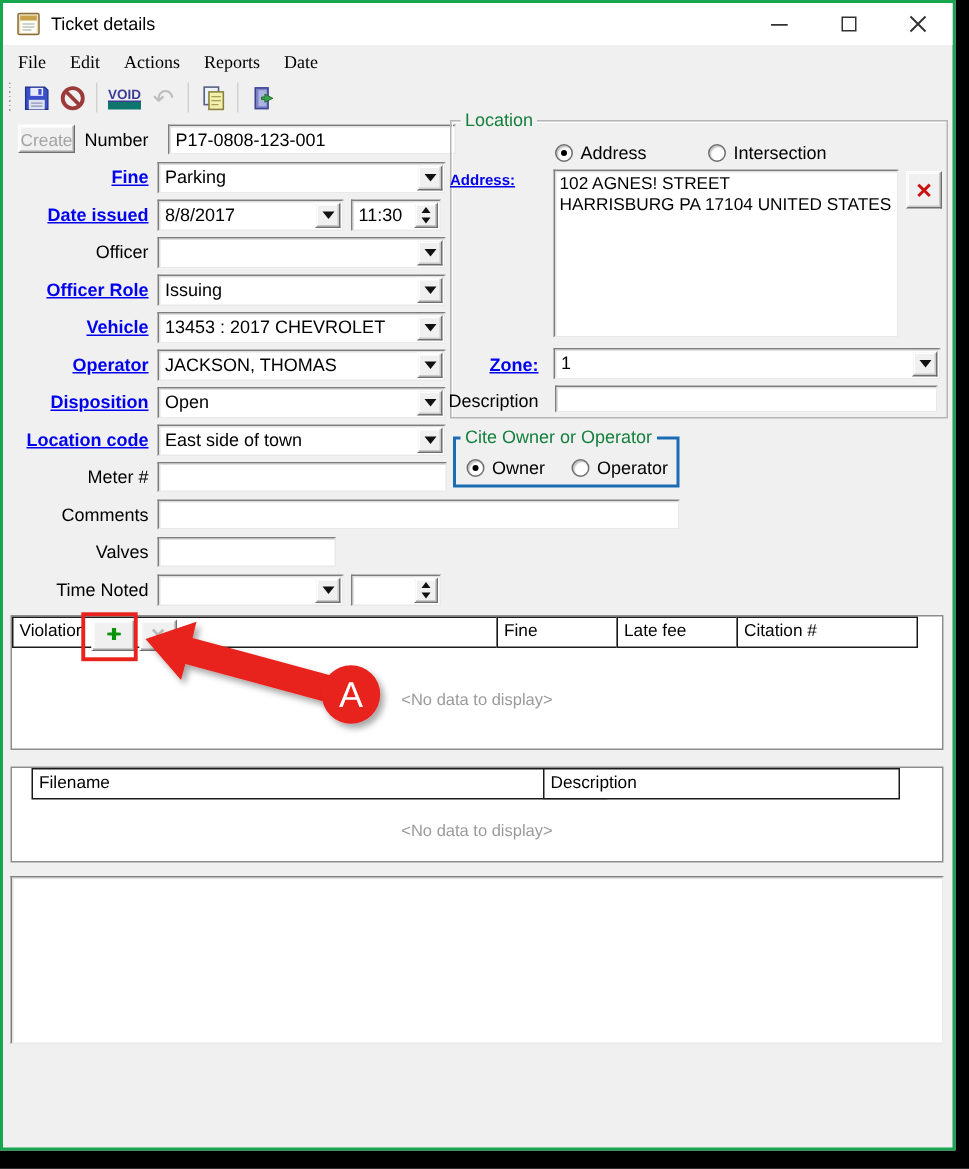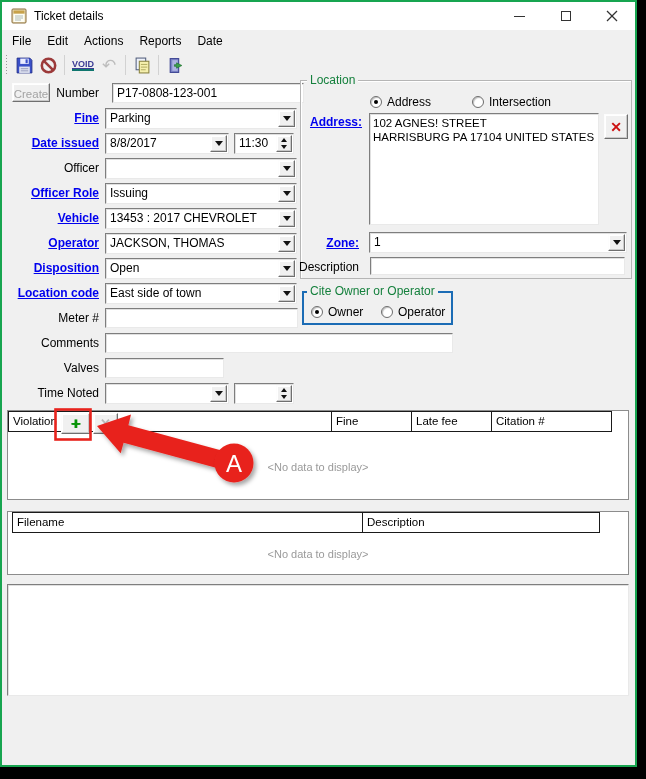--- a/index.html
+++ b/index.html
@@ -9,30 +9,30 @@
 
   
   .titlebar { position:absolute; left:0; top:0; width:633px; height:28px; background:#fff; }
   .title-text { position:absolute; left:32px; top:7px; font-size:12px; color:#000; }
   .wc { position:absolute; top:0; width:45px; height:28px; display:flex; align-items:center; justify-content:center; }
   .wc-min-glyph { width:11px; height:1px; background:#333; border-bottom:1px solid #333; }
   .wc-max-glyph { width:10px; height:10px; border:1px solid #333; }
 
   
   .menubar { position:absolute; left:2px; top:30px; height:18px; display:flex; }
-  .menu-item { font-size:12px; color:#000; padding:2px 8px; }
+  .menu-item { font-size:12px; color:#000; padding:2px 8px;font-family:Liberation Serif, serif; }
 
   
   .toolbar { position:absolute; left:2px; top:50px; height:26px; display:flex; align-items:center; }
   .grip { width:4px; height:20px; margin:0 3px 0 1px;
           background:repeating-linear-gradient(to bottom,#9a9a9a 0 1px,transparent 1px 3px);
           background-size:1px 100%; background-repeat:repeat-y; background-position:1px 0; }
   .tbtn { width:24px; height:22px; display:flex; align-items:center; justify-content:center; }
   .tsep { width:1px; height:20px; background:#d2d2d2; margin:0 4px; }
-  .void-txt { font-size:9px; font-weight:bold; color:#3c3c96; text-decoration:underline; border-bottom:2px solid #0f766e; line-height:10px; }
+  .void-txt { font-size:9px; font-weight:bold; color:#3c3c96; text-decoration:underline; border-bottom:5px solid #0f766e; line-height:10px; }
   .undo-glyph { font-size:17px; color:#bdbdbd; }
 
   
   .sunken { background:#fff; border:1px solid; border-color:#7e7e7e #e9e9e9 #e9e9e9 #7e7e7e; box-shadow:inset 1px 1px 0 rgba(0,0,0,0.12); }
   .raised { background:#f0f0f0; border:1px solid; border-color:#fdfdfd #6f6f6f #6f6f6f #fdfdfd; box-shadow:inset -1px -1px 0 #c9c9c9, inset 1px 1px 0 #fff; }
   .val { display:block; font-size:12px; line-height:18px; padding-left:4px; white-space:nowrap; overflow:hidden; color:#000; }
   .field-input { position:absolute; border:none; outline:none; font:12px "Liberation Sans",sans-serif; width:100%; height:100%; padding-left:4px; background:transparent; }
 
   .llabel { position:absolute; left:0; width:97px; text-align:right; font-size:12px; color:#000; }
   .blue-link { color:#0000ee; font-weight:bold; text-decoration:underline; }
@@ -265,21 +265,21 @@
   <div class="groupbox" style="left:298px;top:78px;width:332px;height:199px">
     <span class="group-title">Location</span>
   </div>
   <div class="radio" style="left:368px;top:94px">
         <span class="dot"></span>
       </div>
   <span class="radio-label" style="left:385px;top:93px">Address</span>
   <div class="radio" style="left:470px;top:94px"></div>
   <span class="radio-label" style="left:487px;top:93px">Intersection</span>
 
-  <div style="position:absolute;left:298px;top:113px;width:62px;text-align:right;font-size:12px" class="blue-link">Address:</div>
+  <div style="position:absolute;left:298px;top:113px;width:62px;text-align:left;font-size:10px" class="blue-link">Address:</div>
   <div class="sunken" style="position:absolute;left:367px;top:111px;width:230px;height:112px">
     <div style="font-size:11.5px;line-height:14px;padding:2px 3px;white-space:pre-line">102 AGNES! STREET
 HARRISBURG PA 17104 UNITED STATES</div>
   </div>
   <div class="raised" style="position:absolute;left:602px;top:112px;width:24px;height:25px;display:flex;align-items:center;justify-content:center">
     <span class="red-x">✕</span>
   </div>
 
   <div style="position:absolute;left:298px;top:234px;width:59px;text-align:right;font-size:12px" class="blue-link">Zone:</div>
   <div class="combo sunken" style="left:367px;top:230px;width:258px;height:21px">
@@ -312,21 +312,21 @@
     <div class="mini-btn raised" style="left:53px;width:29px">
       <span class="plus-glyph">+</span>
     </div>
     <div class="mini-btn raised" style="left:85px;width:25px">
       <span class="gray-x">✕</span>
     </div>
     <div class="grid-empty" style="top:50px">&lt;No data to display&gt;</div>
   </div>
 
   <div class="grid" style="left:5px;top:509px;width:622px;height:64px">
-    <div class="grid-head" style="left:4px;width:384px">Filename</div>
+    <div class="grid-head" style="left:13px;width:384px">Filename</div>
     <div class="grid-head" style="left:354px;width:238px">Description</div>
     <div class="grid-empty" style="top:36px">&lt;No data to display&gt;</div>
   </div>
 
   <div class="sunken" style="position:absolute;left:5px;top:582px;width:622px;height:112px"></div>
 
 </div>
 
 <svg class="overlay" width="646" height="779" viewBox="0 0 646 779">
   <defs>

